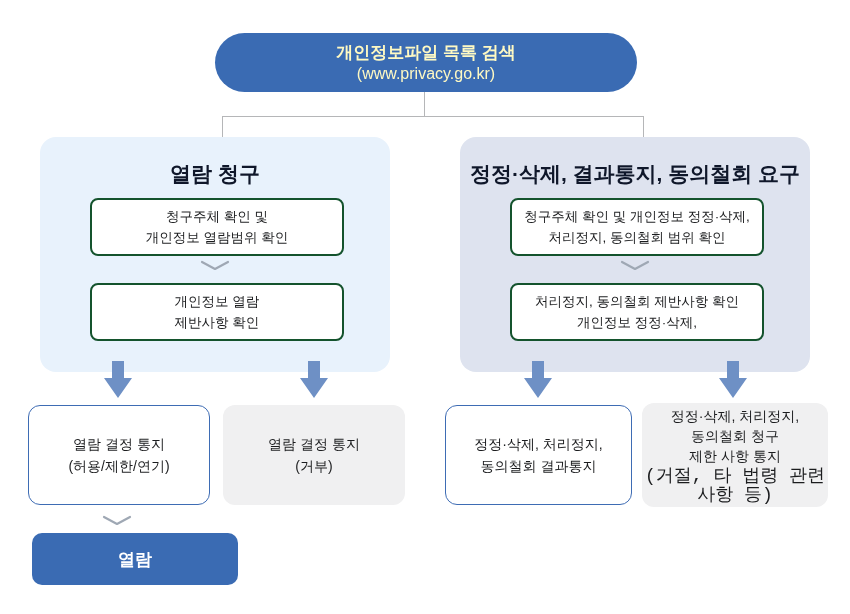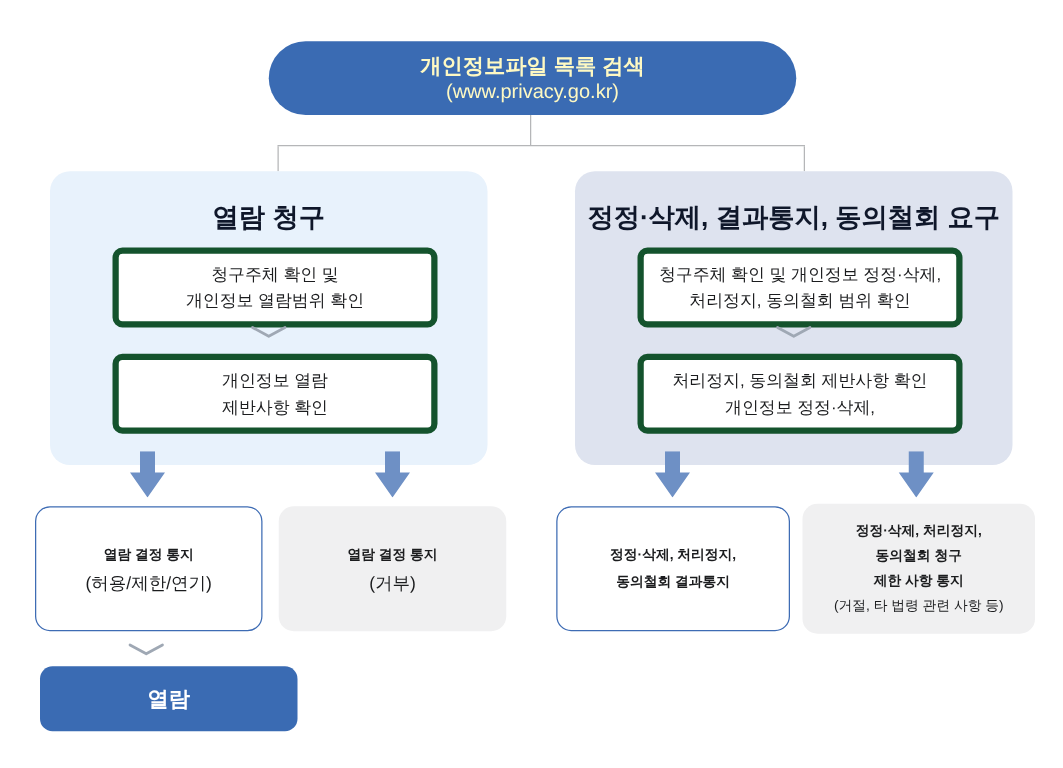--- a/index.html
+++ b/index.html
@@ -29,45 +29,45 @@
   
   .panel { position:absolute; top:137px; width:350px; height:235px; border-radius:16px; }
   .panel-left  { left:40px;  background:#E8F2FC; }
   .panel-right { left:460px; background:#DEE3EF; }
   .panel-title {
     position:absolute; top:23px; left:0; right:0; text-align:center;
     font-size:21px; font-weight:700; color:#0f172a;
   }
   .step-box {
     position:absolute; left:50px; width:250px; height:54px;
-    background:#ffffff; border:5px solid #14532d; border-radius:8px;
+    background:#ffffff; border:2px solid #14532d; border-radius:8px;
     display:flex; flex-direction:column; align-items:center; justify-content:center;
     font-size:13.5px; line-height:21px; text-align:center;
   }
   .step-1 { top:61px; }
   .step-2 { top:146px;text-align:center; }
   .panel-chevron { position:absolute; top:123px; left:0; right:0; display:flex; justify-content:center; }
 
   
   .block-arrow { position:absolute; top:361px; width:30px; height:37px; }
 
   
   .outcome {
     position:absolute; top:405px; height:100px; border-radius:12px;
     display:flex; flex-direction:column; align-items:center; justify-content:center;
     text-align:center; box-sizing:border-box;
   }
   .outcome-a { left:28px;  width:182px; background:#ffffff; border:1.6px solid #3E6CB4; }
   .outcome-b { left:223px; width:182px; background:#F0F0F1; }
   .outcome-c { left:445px; width:187px; background:#ffffff; border:1.6px solid #3E6CB4; }
   .outcome-d { left:642px; top:403px; width:186px; height:104px; background:#F0F0F1; }
-  .outcome .b { font-weight:700; font-size:11px; line-height:22px; }
+  .outcome .b { font-weight:400; font-size:14px; line-height:22px; }
   .outcome .n { font-weight:400; font-size:14px; line-height:22px; }
   .outcome-d .b { line-height:20px; }
-  .outcome-d .n { font-size:11px; line-height:19px; margin-top:1px; }
+  .outcome-d .n { font-size:18px; line-height:19px; margin-top:1px;font-family:Liberation Mono, monospace; }
 
   .chevron-solo { position:absolute; left:102px; top:512px; }
 
   .final-btn {
     position:absolute; left:32px; top:533px; width:206px; height:52px;
     background:#3A6BB3; border-radius:10px; color:#ffffff;
     display:flex; align-items:center; justify-content:center;
     font-size:17px; font-weight:700;
   }
 </style>

